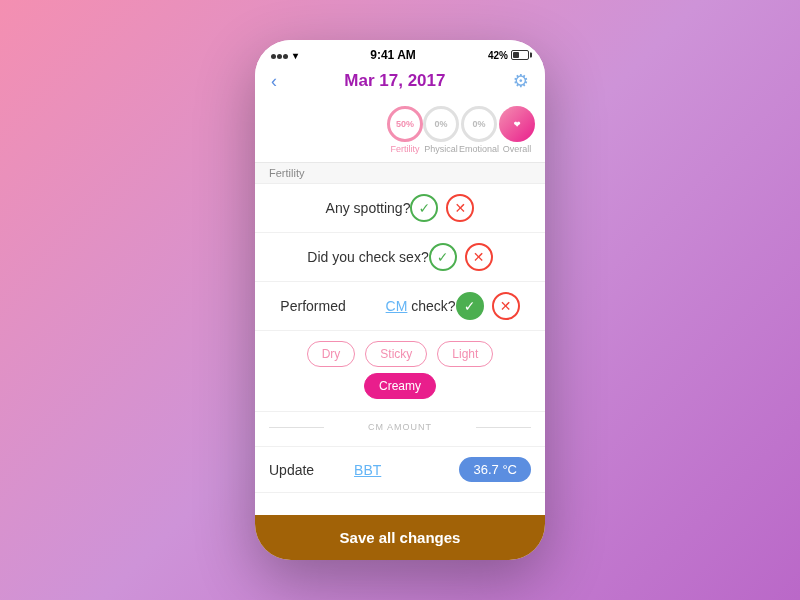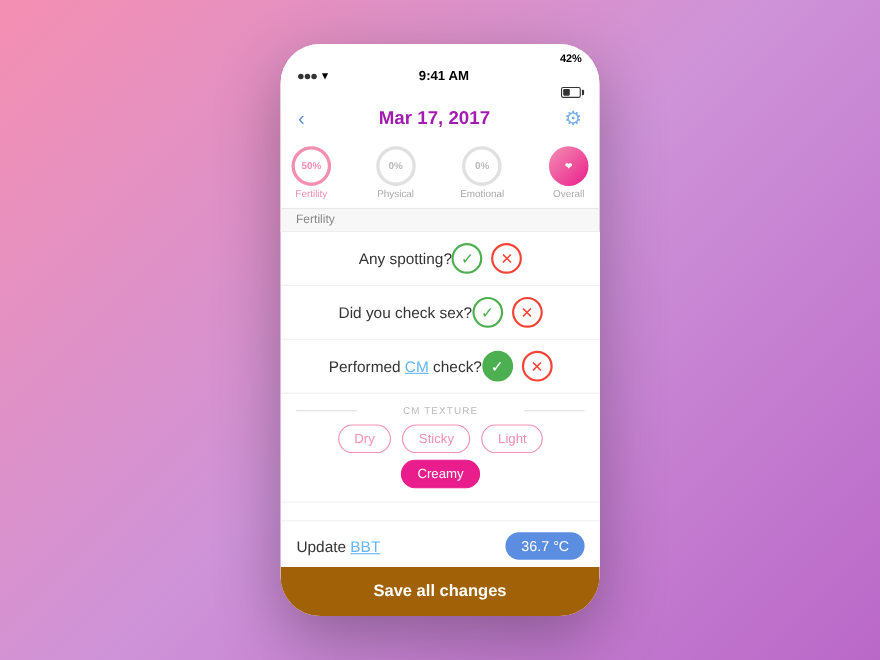--- a/index.html
+++ b/index.html
@@ -36,21 +36,21 @@
     .status-left { display: flex; gap: 4px; align-items: center; }
     .status-dots span {
       display: inline-block;
       width: 5px; height: 5px;
       background: #333;
       border-radius: 50%;
       margin-right: 1px;
     }
     .wifi-icon, .signal-icon { font-size: 10px; }
     .status-center { font-size: 12px; font-weight: 700; }
-    .status-right { display: flex; align-items: center; gap: 20px; font-size: 10px; flex-direction: column; }
+    .status-right { display: flex; align-items: center; gap: 3px; font-size: 10px; }
     .battery {
       width: 18px; height: 10px;
       border: 1.5px solid #333;
       border-radius: 2px;
       position: relative;
       display: inline-flex;
       align-items: center;
       padding: 1px;
     }
     .battery::after {
@@ -78,21 +78,21 @@
       padding: 4px 16px 8px;
       flex-shrink: 0;
     }
     .nav-back { color: #5b8ee0; font-size: 18px; font-weight: 300; }
     .nav-title { font-size: 17px; font-weight: 600; color: #a21caf; }
     .nav-gear { color: #7ab0e8; font-size: 18px; }
     
     .stats-row {
       background: #fff;
       display: flex;
-      justify-content: space-between;
+      justify-content: flex-end;
       padding: 6px 10px 8px;
       border-bottom: 1px solid #e8e8e8;
       flex-shrink: 0;
     }
     .stat-item {
       display: flex;
       flex-direction: column;
       align-items: center;
       gap: 2px;
     }
@@ -164,21 +164,21 @@
     .x-btn {
       width: 28px; height: 28px;
       border-radius: 50%;
       border: 2px solid #f44336;
       background: #fff;
       display: flex; align-items: center; justify-content: center;
       color: #f44336;
       font-size: 14px;
       cursor: pointer;
     }
-    .link-text { color: #64b5f6; text-decoration: underline; font-size: 14px; }
+    .link-text { color: #64b5f6; text-decoration: underline; font-size: 14px; margin-left: 36px; }
     
     .subsection {
       padding: 10px 14px 6px;
       border-bottom: 1px solid #f0f0f0;
     }
     .subsection-title {
       text-align: center;
       font-size: 9px;
       color: #bbb;
       letter-spacing: 1px;
@@ -326,32 +326,32 @@
           <span class="link-text">CM</span>
           <span> check?</span>
         </span>
         <div class="question-actions">
           <div class="check-btn active">✓</div>
           <div class="x-btn">✕</div>
         </div>
       </div>
 
       <div class="subsection">
-        <div class="subsection-title">CM TEXTURE</div>
         <div class="chip-row">
           <div class="chip">Dry</div>
           <div class="chip">Sticky</div>
           <div class="chip">Light</div>
         </div>
         <div class="chip-row">
           <div class="chip selected">Creamy</div>
         </div>
       </div>
 
       <div class="subsection">
+        <div class="subsection-title">CM AMOUNT</div>
       </div>
 
       <div class="bbt-row">
         <span class="bbt-text">
           <span>Update</span>
           <span class="link-text">BBT</span>
         </span>
         <div class="bbt-value">36.7 °C</div>
       </div>
 

